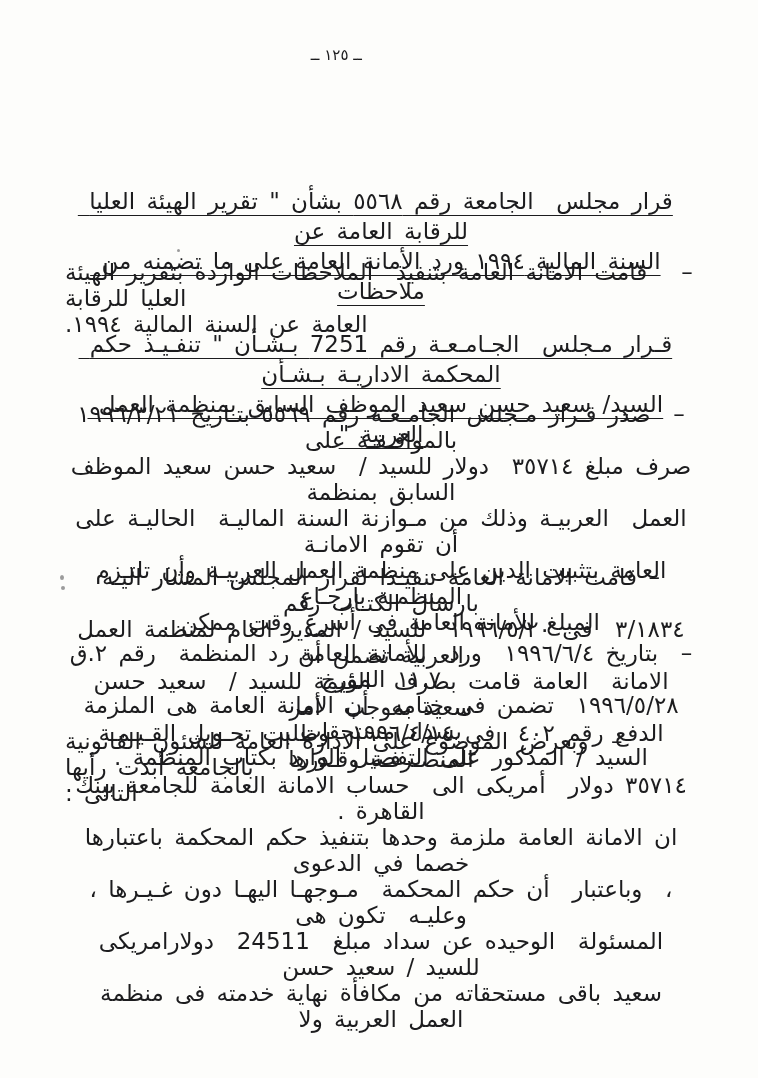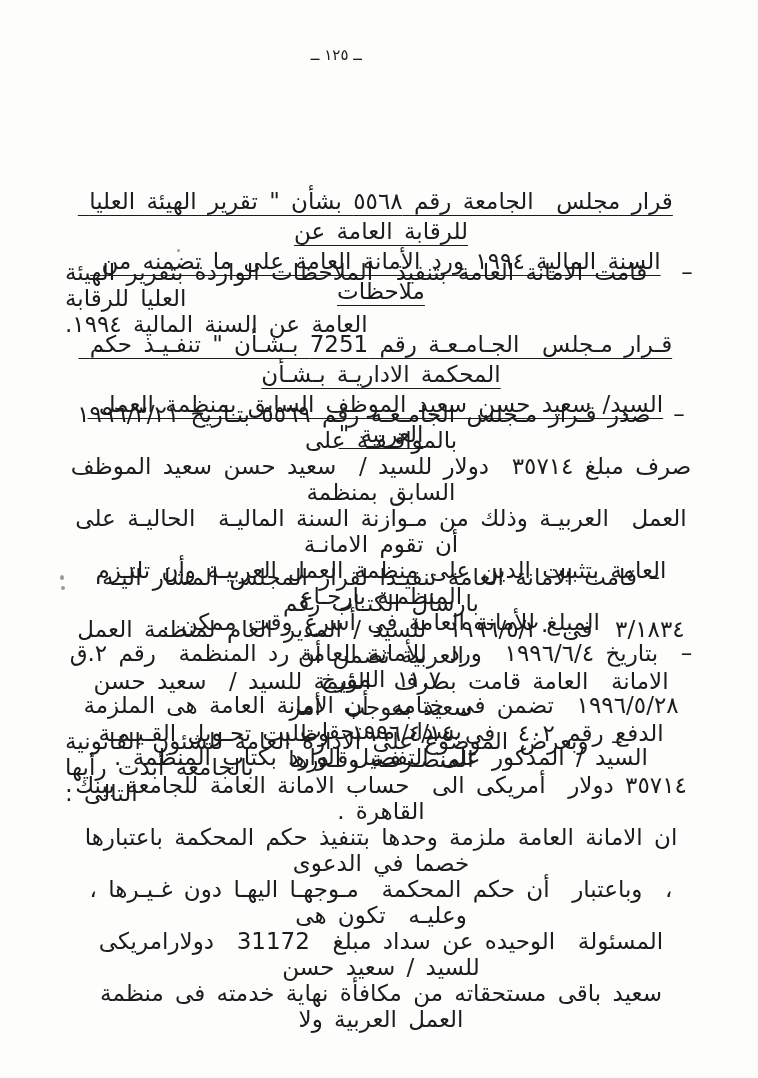--- a/index.html
+++ b/index.html
@@ -90,18 +90,18 @@
 
 <div class="block para-l pos-p4">–  بتاريخ ١٩٩٦/٦/٤  ورد  للأمانة العامة رد المنظمة  رقم ٢.ق ١١.٧ المؤرخ
 ١٩٩٦/٥/٢٨  تضمن فى ختامه  أن الامانة العامة هى الملزمة  بسداد مستحقات
 السيد / المذكور على التفصيل الوارد بكتاب المنظمة .</div>
 
 <div class="block para-r pos-p5">–  وبعرض الموضوع على الادارة العامة للشئون القانونية بالجامعة أبدت رأيها
 التالى :</div>
 
 <div class="block para-l pos-p6">ان الامانة العامة ملزمة وحدها بتنفيذ حكم المحكمة باعتبارها خصما في الدعوى
 ،  وباعتبار  أن حكم المحكمة  مـوجهـا اليهـا دون غـيـرها ، وعليـه  تكون هى
-المسئولة  الوحيده عن سداد مبلغ  31172  دولارامريكى  للسيد / سعيد حسن
+المسئولة  الوحيده عن سداد مبلغ  24511  دولارامريكى  للسيد / سعيد حسن
 سعيد باقى مستحقاته من مكافأة نهاية خدمته فى منظمة  العمل العربية ولا</div>
 
 <div class="speck speck-a"></div>
 <div class="speck speck-b"></div>
 <div class="speck speck-c"></div>
 
 </body></html>

